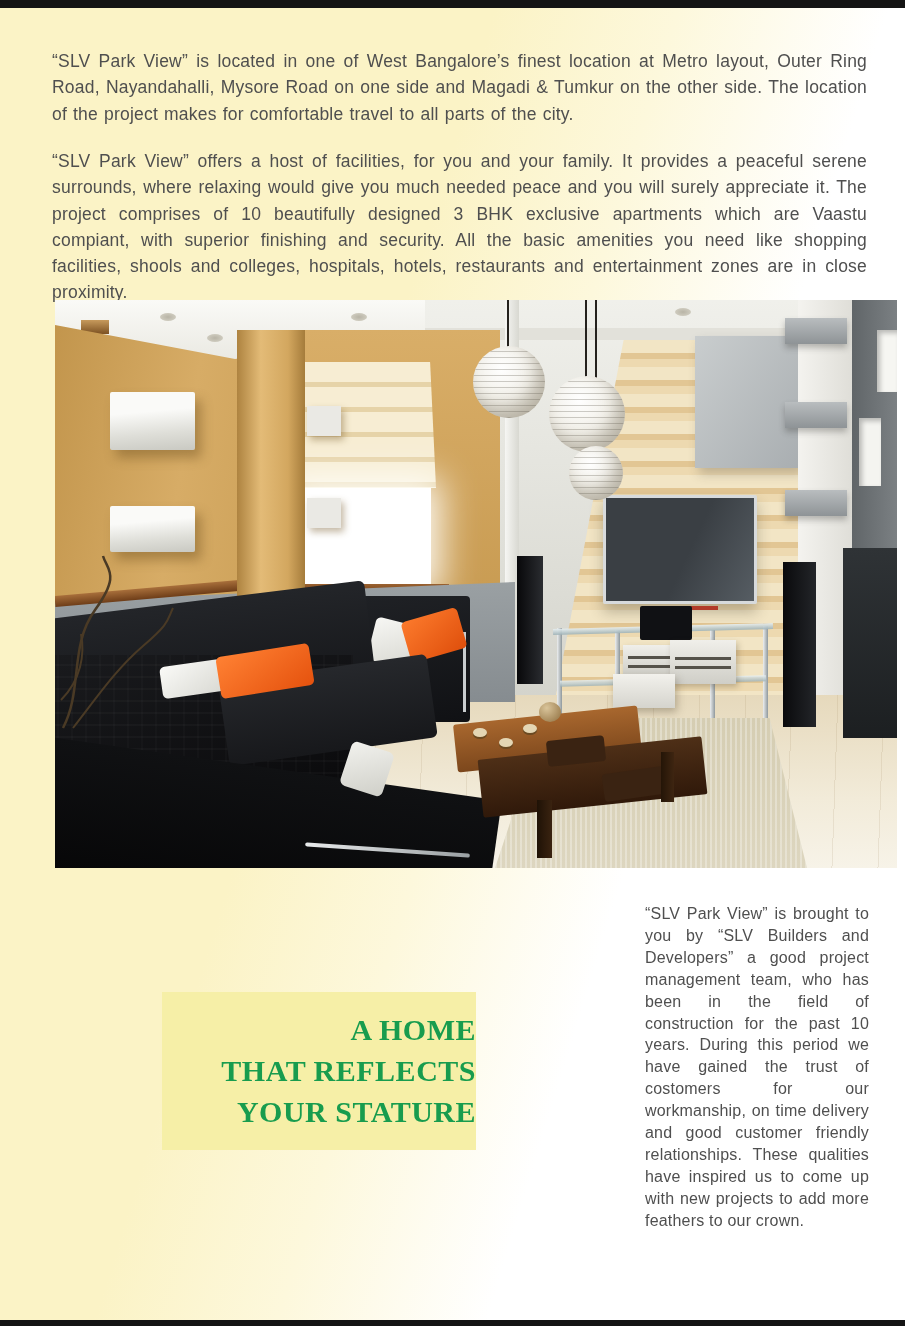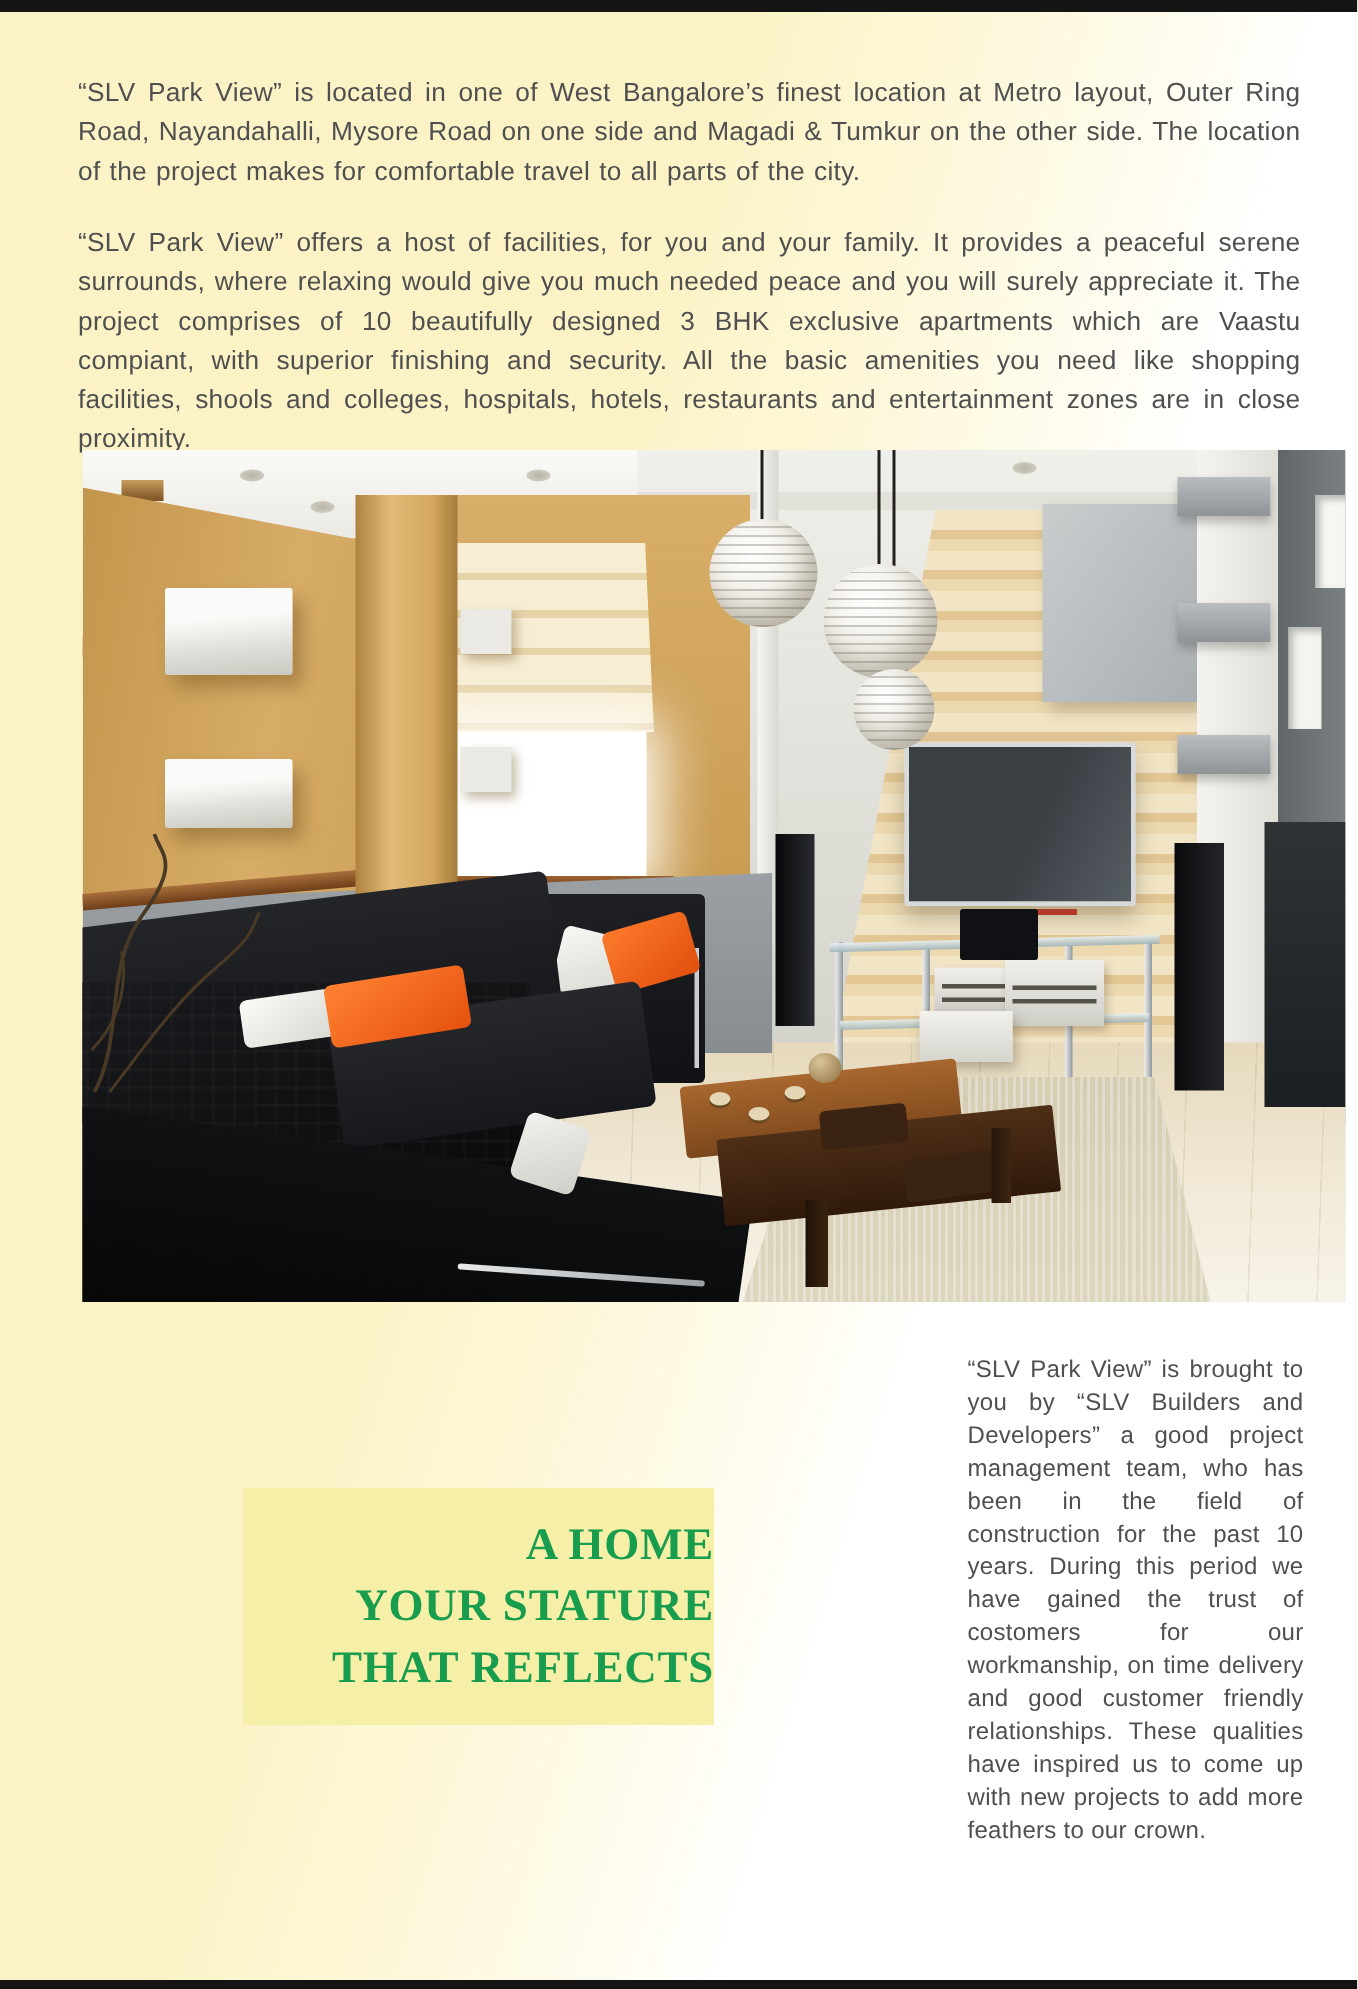--- a/index.html
+++ b/index.html
@@ -252,20 +252,20 @@
     <div class="ph-cord ph-cd1"></div>
     <div class="ph-cord ph-cd2"></div>
     <div class="ph-cord ph-cd3"></div>
     <div class="lantern ph-la1"></div>
     <div class="lantern ph-la2"></div>
     <div class="lantern ph-la3"></div>
   </div>
 
   <div class="tagline-box">
     <div class="tagline-line">A HOME</div>
+    <div class="tagline-line">THAT REFLECTS</div>
     <div class="tagline-line">YOUR STATURE</div>
-    <div class="tagline-line">THAT REFLECTS</div>
   </div>
 
   <p class="builder">“SLV Park View” is brought to you by “SLV Builders and Developers” a good project management team, who has been in the field of construction for the past 10 years. During this period we have gained the trust of costomers for our workmanship, on time delivery and good customer friendly relationships. These qualities have inspired us to come up with new projects to add more feathers to our crown.</p>
 
   <div class="bar bottom"></div>
 </div>
 
 </body></html>

